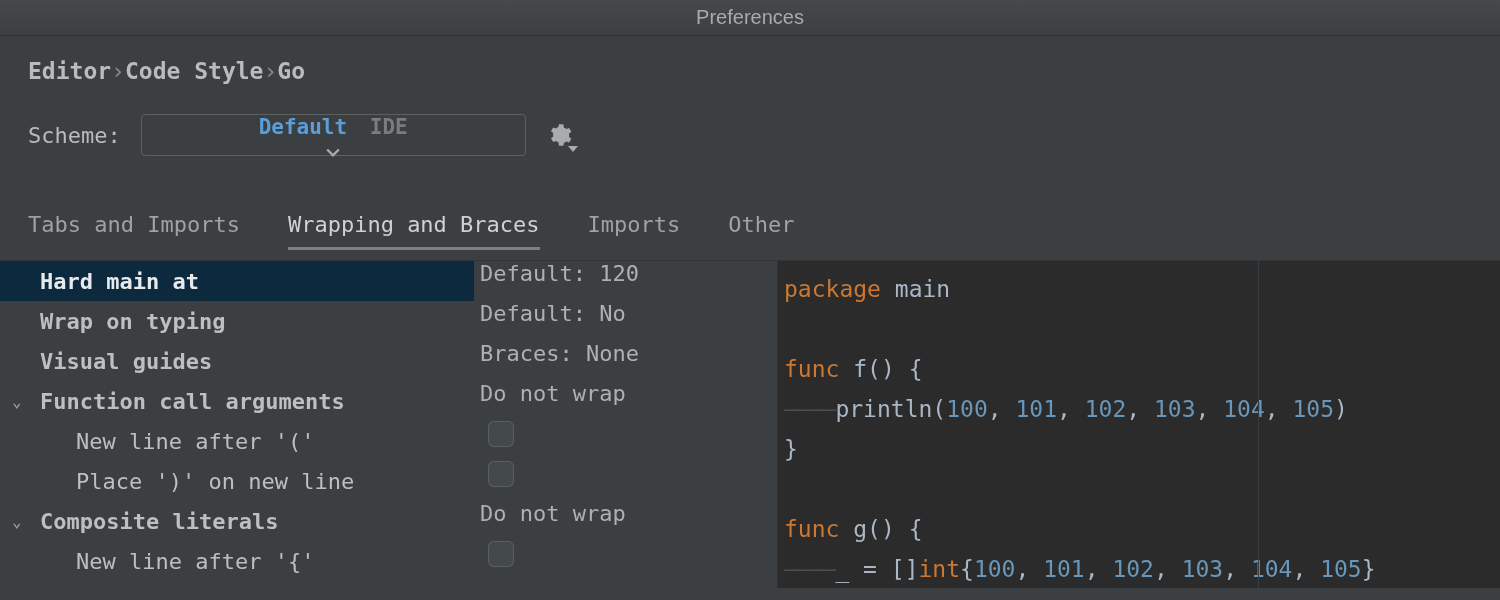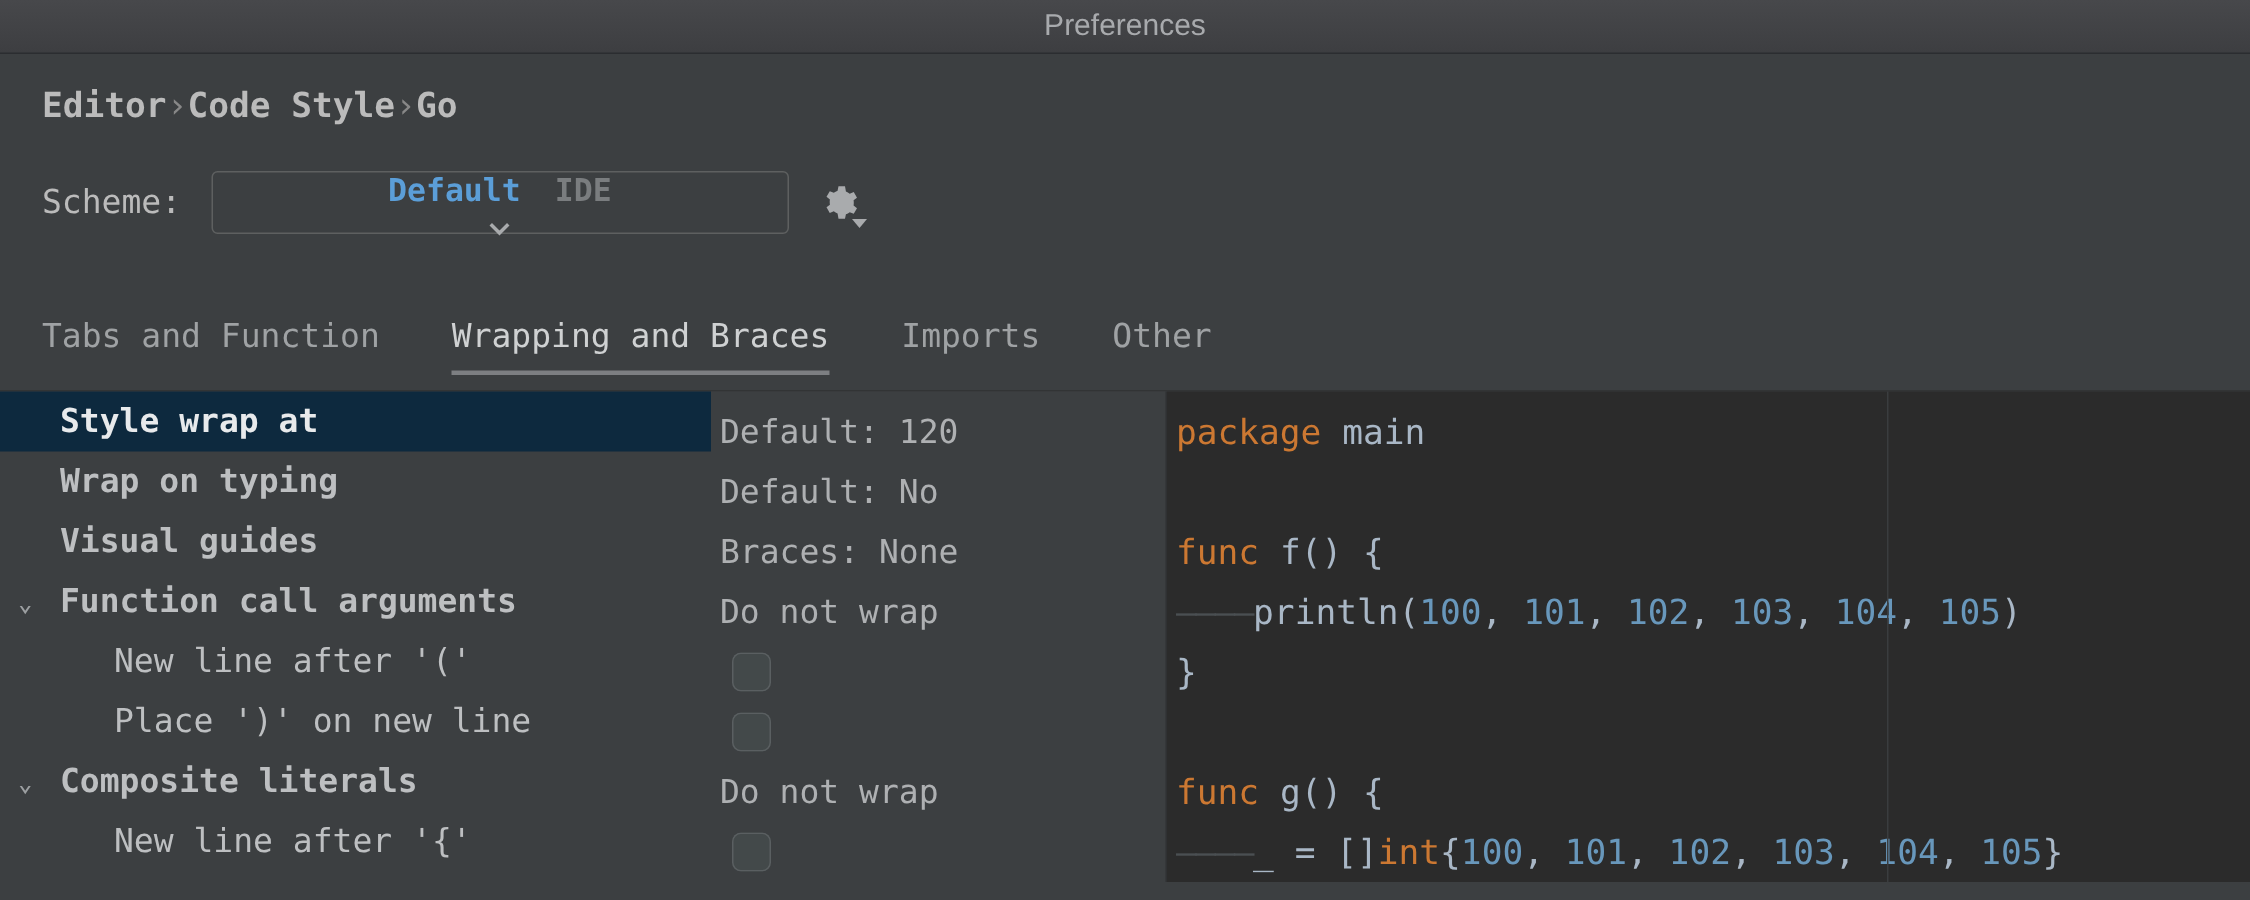--- a/index.html
+++ b/index.html
@@ -111,21 +111,21 @@
   .row .chev {
     position:absolute;
     left:12px;
     font-size:16px;
     color:#9c9fa1;
   }
   .row.group { position:relative; }
   .vrow {
     height:40px;
     display:flex;
-    align-items:flex-end;
+    align-items:flex-start;
     padding-left:6px;
     font-size:22px;
     color:#aeb0b2;
   }
   .chk {
     width:26px;height:26px;
     border-radius:6px;
     background:#43494a;
     box-shadow: inset 0 0 0 1px #5a5f61;
     margin-left:8px;
@@ -182,30 +182,30 @@
     </div>
     <span class="gear">
       <svg viewBox="0 0 24 24" fill="currentColor">
           <path d="M12 8a4 4 0 100 8 4 4 0 000-8zm9.4 4a7.7 7.7 0 00-.12-1.35l2.1-1.64-2-3.46-2.48 1a7.6 7.6 0 00-2.33-1.35L16 2h-4l-.57 2.7a7.6 7.6 0 00-2.33 1.35l-2.48-1-2 3.46 2.1 1.64A7.7 7.7 0 006.6 12c0 .46.04.91.12 1.35l-2.1 1.64 2 3.46 2.48-1c.7.58 1.49 1.04 2.33 1.35L12 22h4l.57-2.7c.84-.31 1.63-.77 2.33-1.35l2.48 1 2-3.46-2.1-1.64c.08-.44.12-.89.12-1.35z"></path>
         </svg>
     </span>
   </div>
 </div>
 
 <div class="tabs">
-  <div class="tab">Tabs and Function</div>
+  <div class="tab">Tabs and Imports</div>
   <div class="tab active">Wrapping and Braces</div>
   <div class="tab">Imports</div>
   <div class="tab">Other</div>
 </div>
 
 <div class="maingrid">
   <div class="settings-col">
     <div class="row selected">
-      <span>Style wrap at</span>
+      <span>Hard main at</span>
     </div>
     <div class="row">
       <span>Wrap on typing</span>
     </div>
     <div class="row">
       <span>Visual guides</span>
     </div>
     <div class="row group">
       <span class="chev">⌄</span>
       <span>Function call arguments</span>

